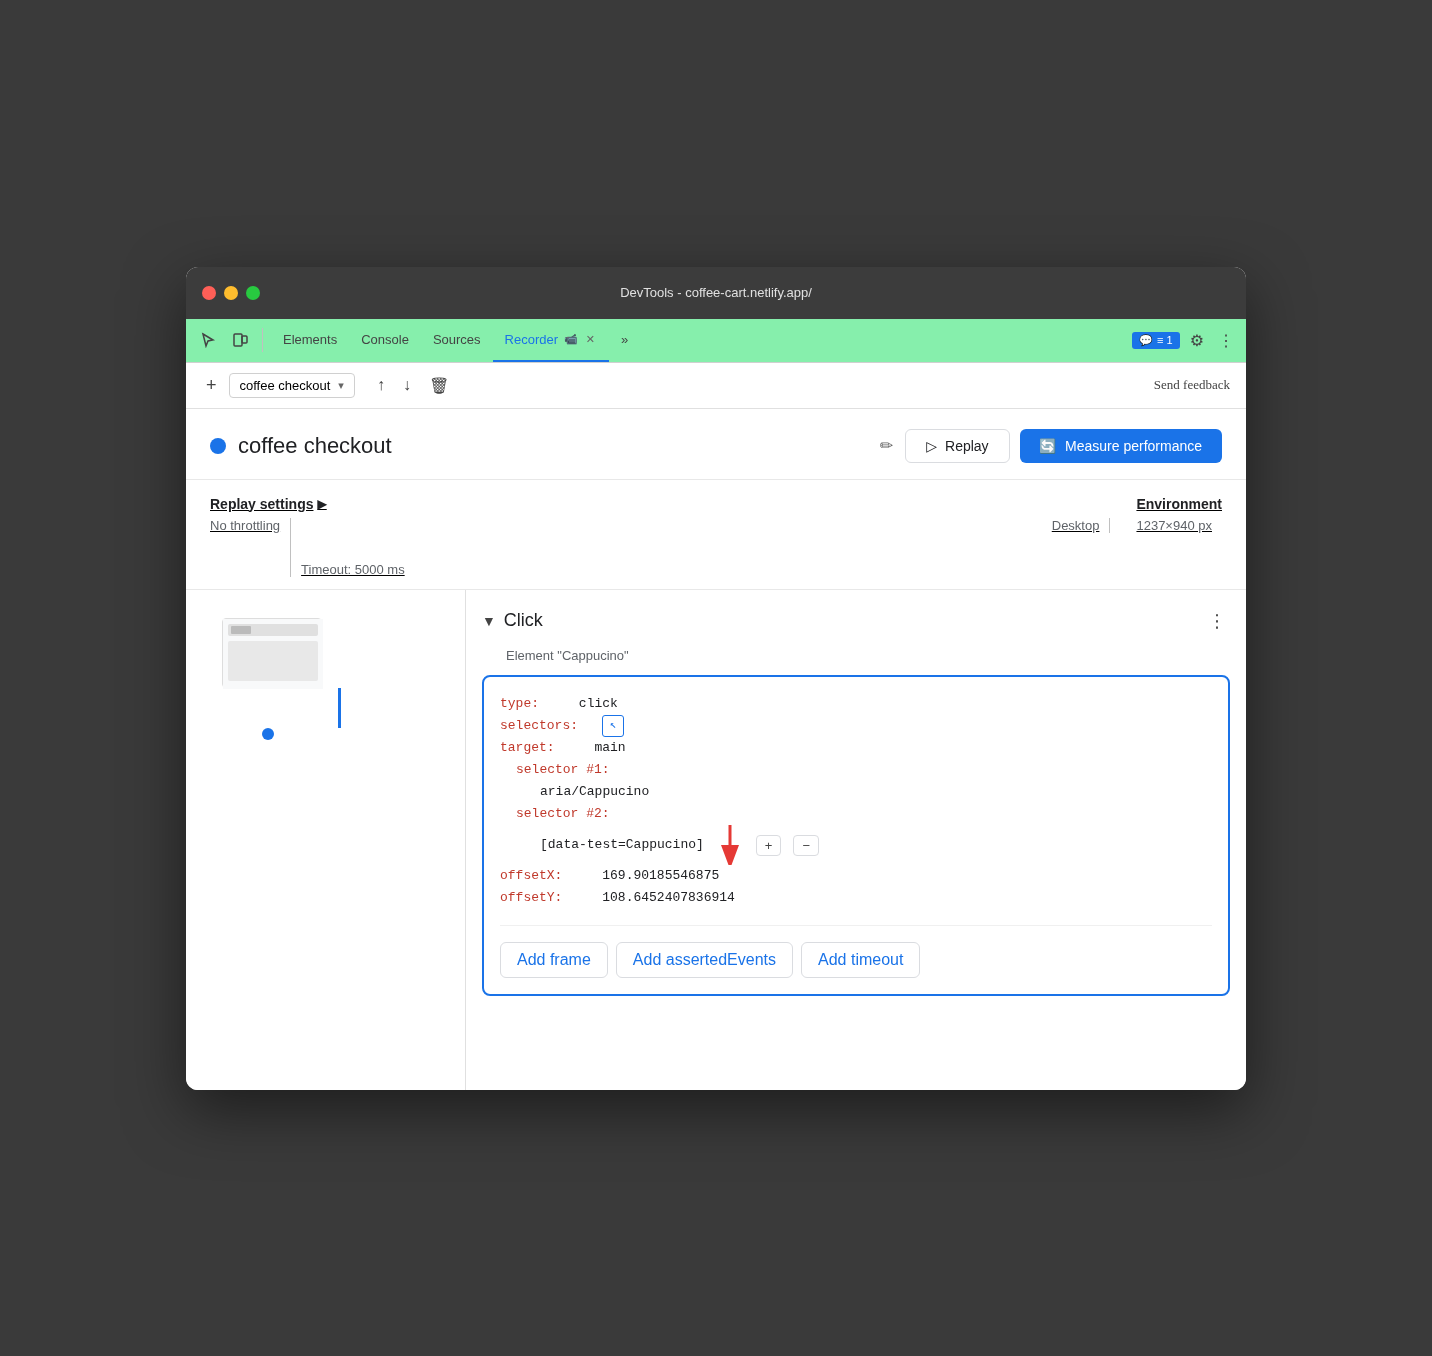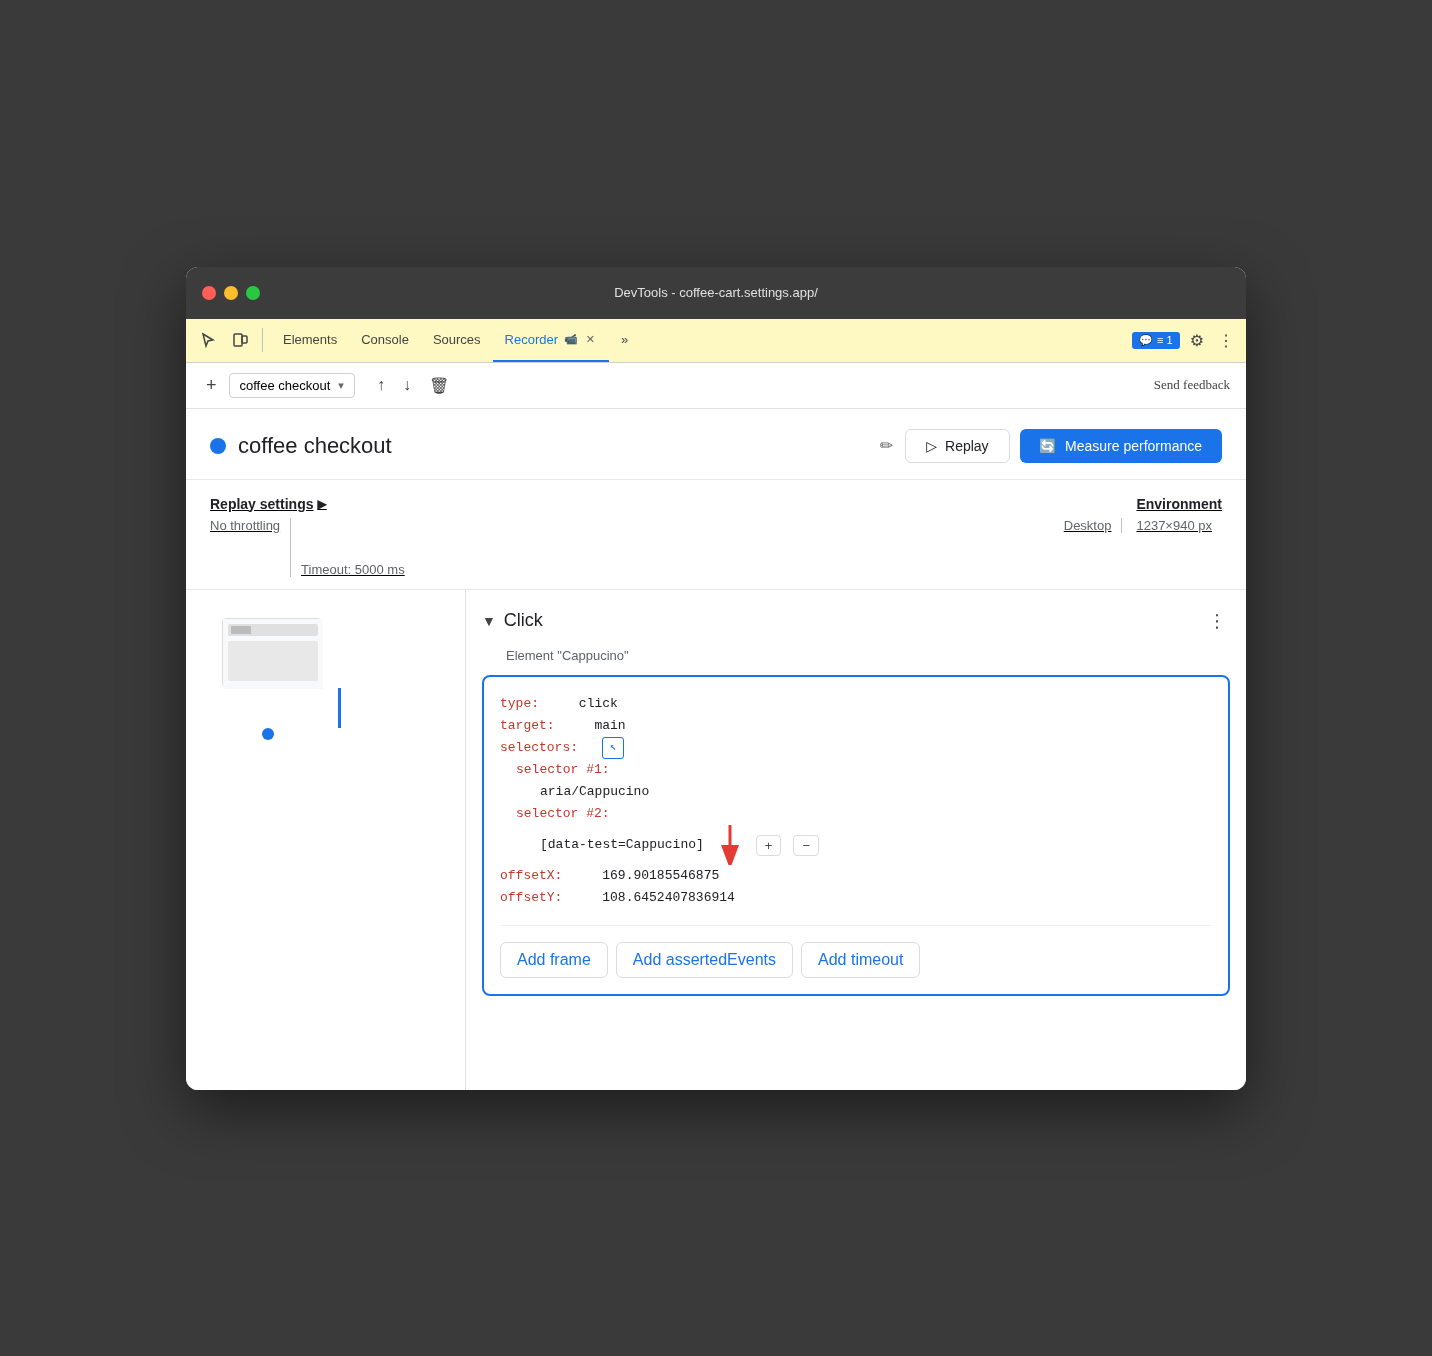--- a/index.html
+++ b/index.html
@@ -51,21 +51,21 @@
       position: absolute;
       left: 50%;
       transform: translateX(-50%);
       color: #e0e0e0;
       font-size: 13px;
       font-weight: 500;
     }
 
     
     .toolbar {
-      background: #fef9c3;
+      background: #86efac;
       border-bottom: 1px solid #d0d0d0;
       display: flex;
       align-items: center;
       height: 44px;
       padding: 0 8px;
       gap: 4px;
     }
 
     .toolbar-icon-btn {
       background: none;
@@ -323,21 +323,21 @@
       font-size: 14px;
       font-weight: 600;
       color: #202124;
       margin-bottom: 6px;
     }
 
     .env-details {
       font-size: 13px;
       color: #5f6368;
       display: flex;
-      gap: 4px;
+      gap: 16px;
     }
 
     .env-details span {
       padding: 0 10px;
       border-right: 1px solid #c0c0c0;
     }
 
     .env-details span:first-child { padding-left: 0; }
     .env-details span:last-child { border-right: none; }
 
@@ -506,21 +506,21 @@
 <body>
 
 <div class="window">
 
   <div class="title-bar">
     <div class="traffic-lights">
       <div class="traffic-light red"></div>
       <div class="traffic-light yellow"></div>
       <div class="traffic-light green"></div>
     </div>
-    <div class="title-bar-title">DevTools - coffee-cart.settings.app/</div>
+    <div class="title-bar-title">DevTools - coffee-cart.netlify.app/</div>
   </div>
 
   <div class="toolbar">
     <button class="toolbar-icon-btn">
       <svg width="16" height="16" viewBox="0 0 16 16" fill="none">
         <path d="M3 2L13 8L8 9L6 14L3 2Z" stroke="#444" stroke-width="1.5" fill="none"></path>
       </svg>
     </button>
     <button class="toolbar-icon-btn">
       <svg width="16" height="16" viewBox="0 0 16 16">
@@ -644,27 +644,27 @@
         </div>
         <div class="step-subtitle">Element "Cappucino"</div>
 
         <div class="code-block">
           <div class="code-row">
             <span class="code-key">type:</span>
             <span>&nbsp;</span>
             <span class="code-value">click</span>
           </div>
           <div class="code-row">
+            <span class="code-key">selectors:</span>
+            <span class="selector-icon">↖</span>
+          </div>
+          <div class="code-row">
             <span class="code-key">target:</span>
             <span>&nbsp;</span>
             <span class="code-value">main</span>
-          </div>
-          <div class="code-row">
-            <span class="code-key">selectors:</span>
-            <span class="selector-icon">↖</span>
           </div>
           <div class="code-indent">
             <div class="code-row">
               <span class="code-key">selector #1:</span>
             </div>
             <div style="padding-left:24px;font-family:Liberation Mono, monospace;">
               <span class="code-value">aria/Cappucino</span>
             </div>
           </div>
           <div class="code-indent">

